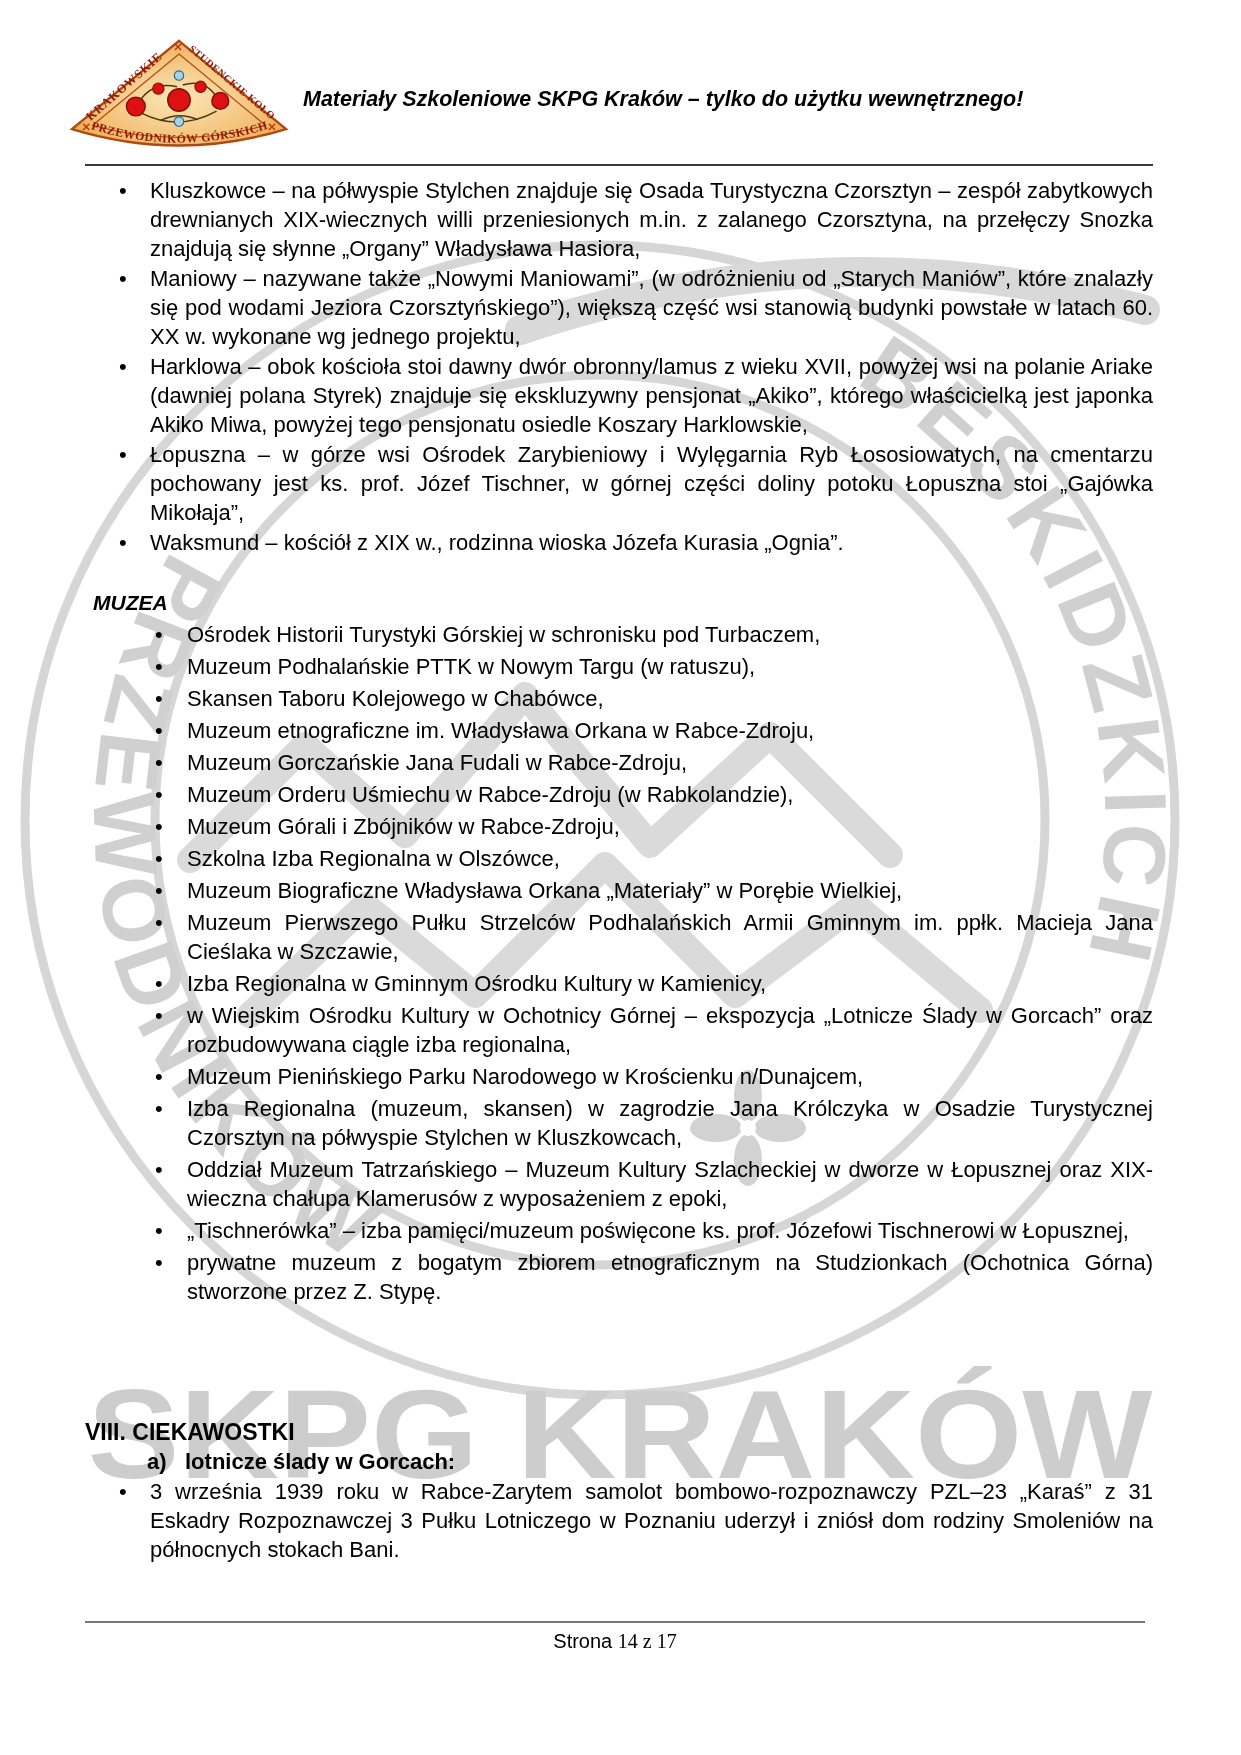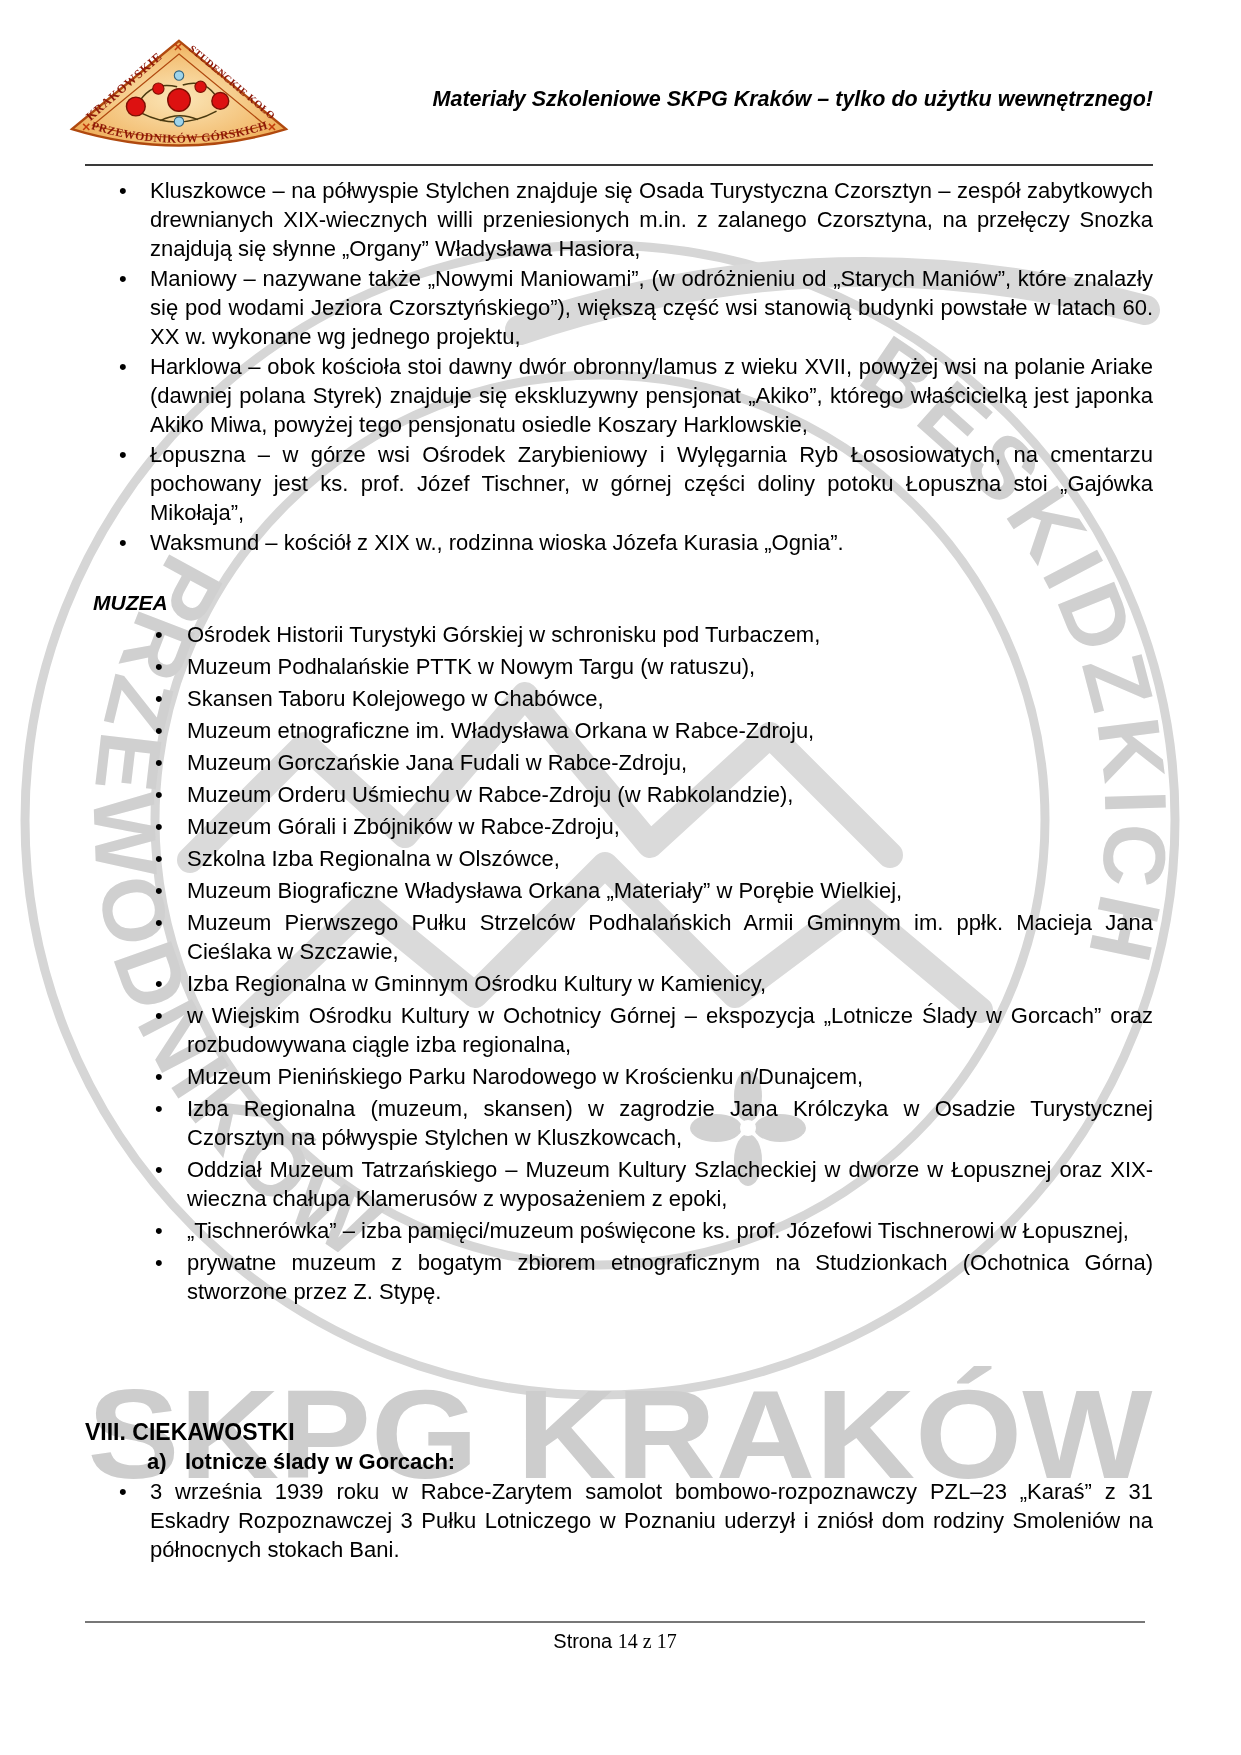--- a/index.html
+++ b/index.html
@@ -13,21 +13,21 @@
     margin:0 auto;
   }
   
   .watermark{position:absolute;inset:0;z-index:0;pointer-events:none;}
   
   .content{position:relative;z-index:1;padding:0 88px 0 85px;}
   
   .header{display:flex;align-items:center;padding-top:38px;}
   .logo{flex:0 0 auto;margin-left:-20px;}
   .header-title{
-    flex:1;text-align:right;
+    flex:1;text-align:left;
     font-size:21.5px;font-weight:bold;font-style:italic;
     padding-left:10px;
   }
   .header-rule{border:none;border-top:2px solid #3a3a3a;margin:4px 0 0 0;}
   
   ul{list-style:none;margin:0;padding:0;}
   li{
     position:relative;
     font-size:22px;line-height:29px;
     text-align:justify;

